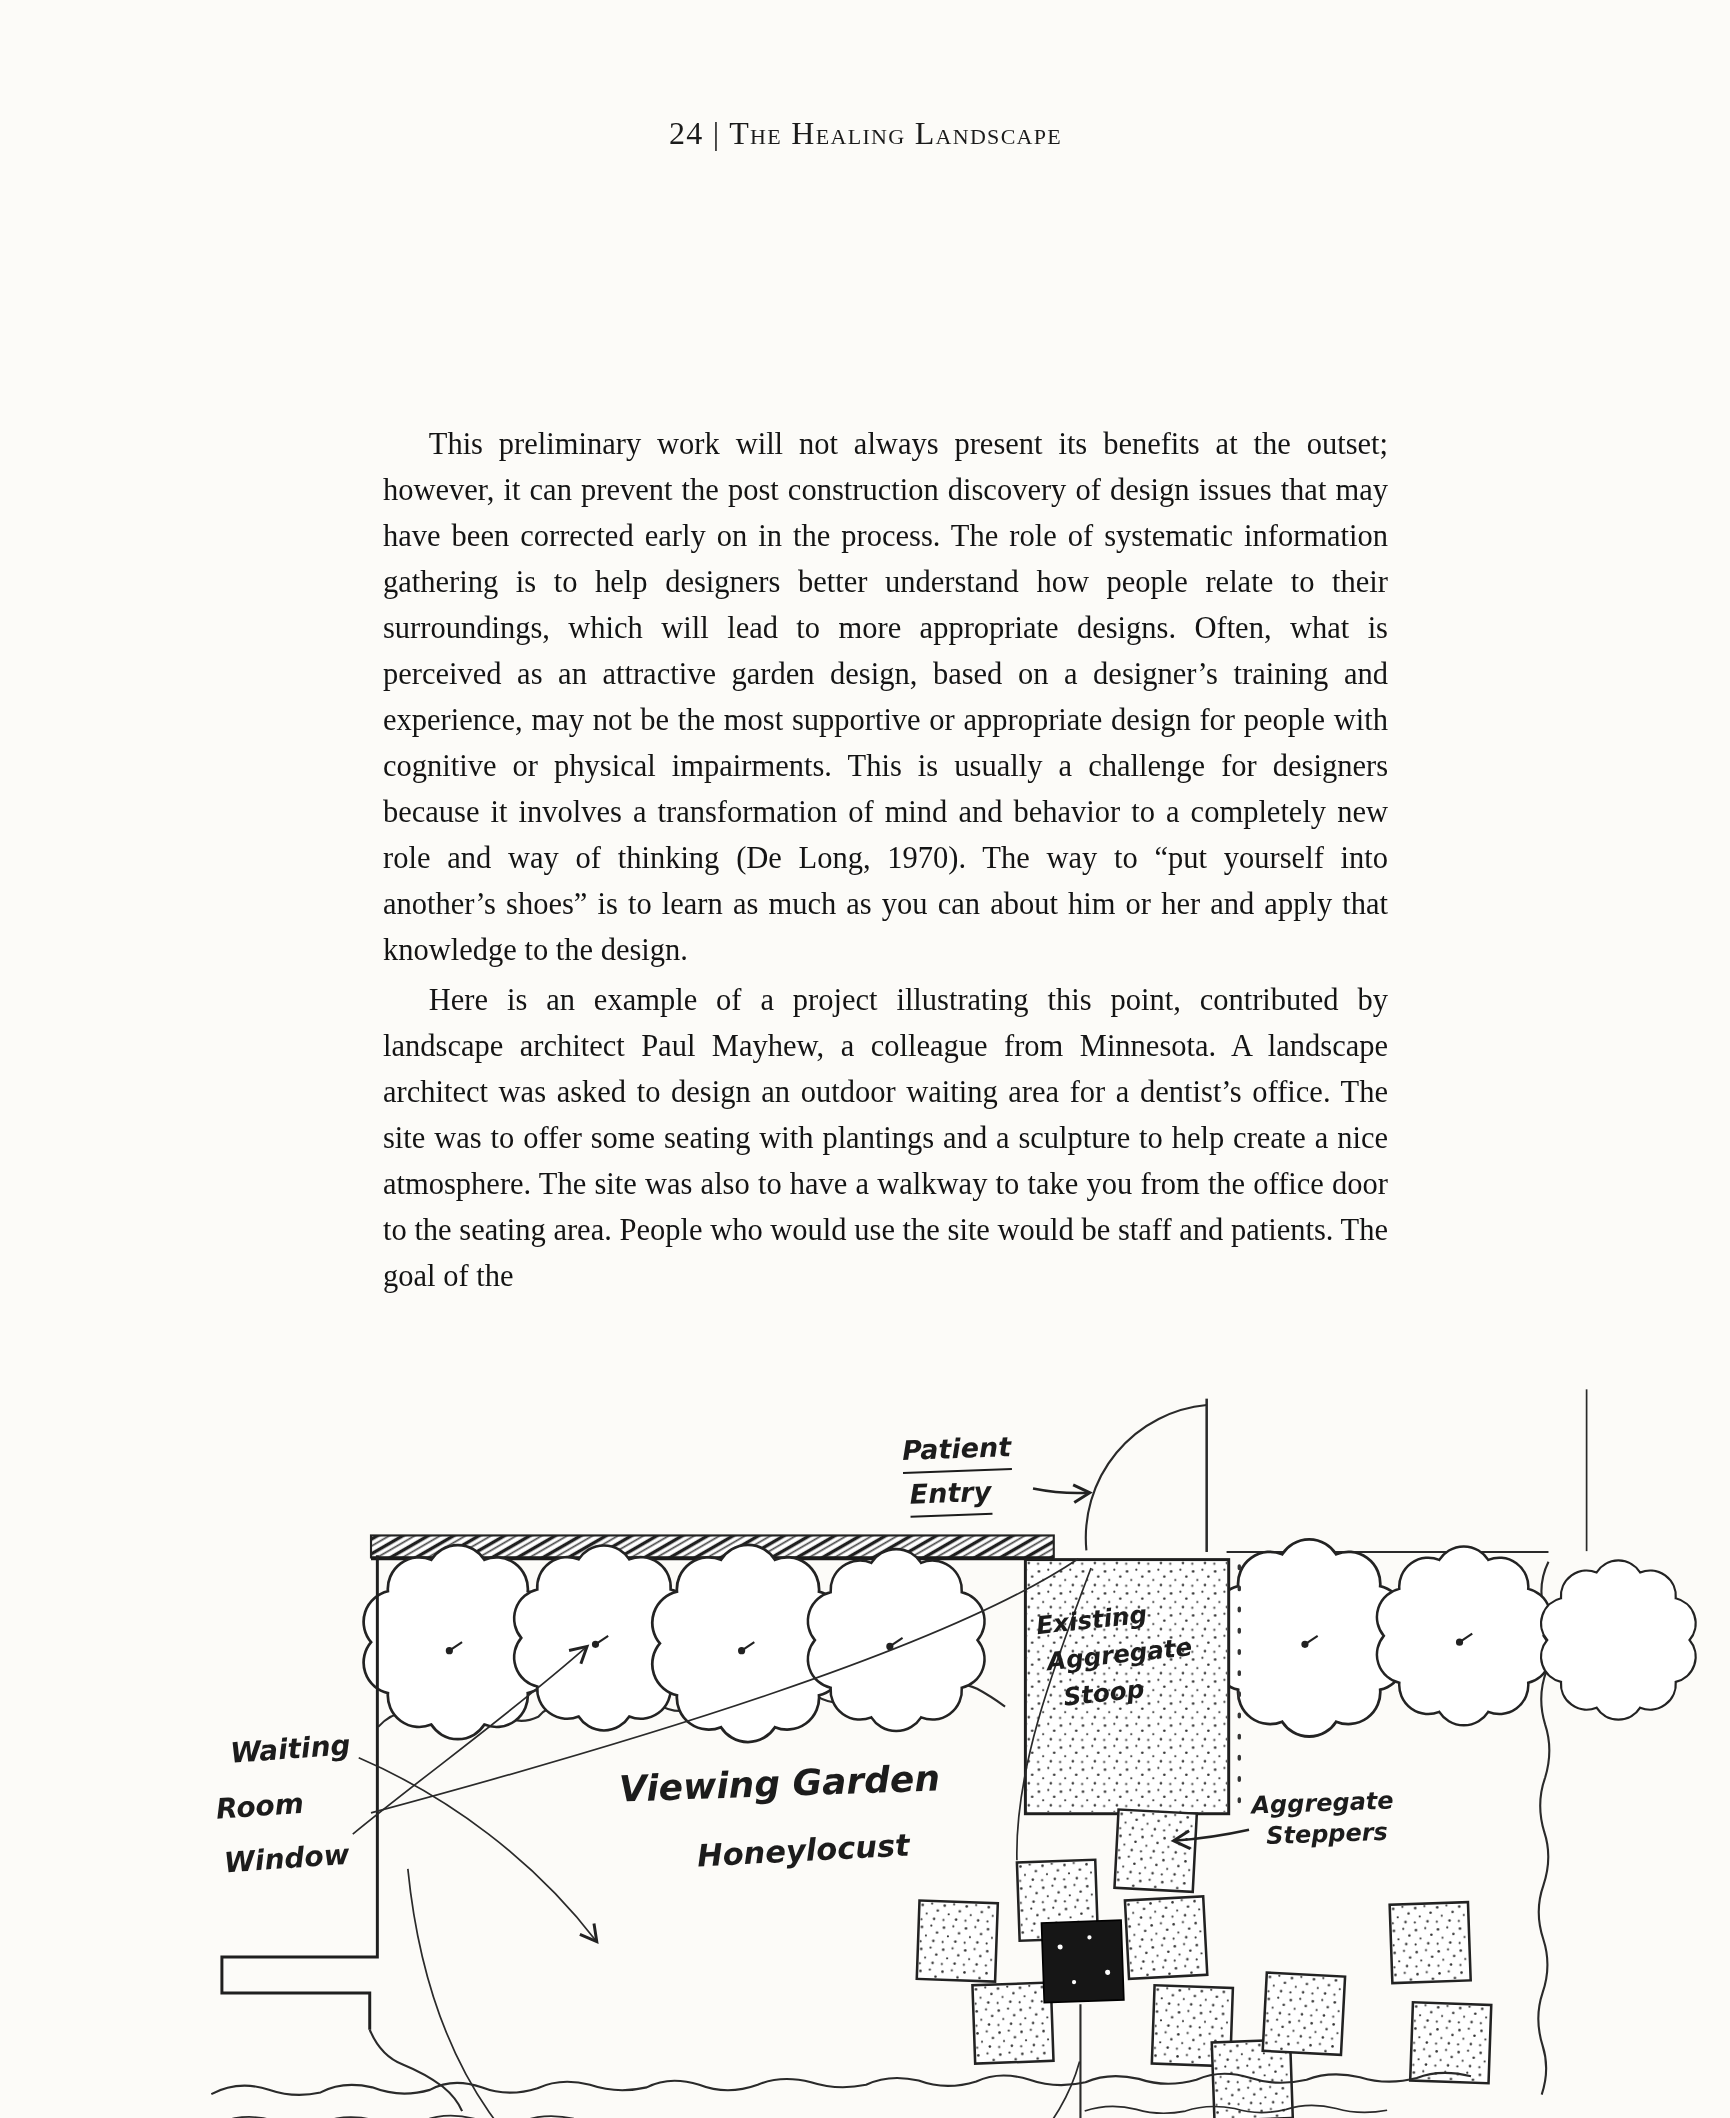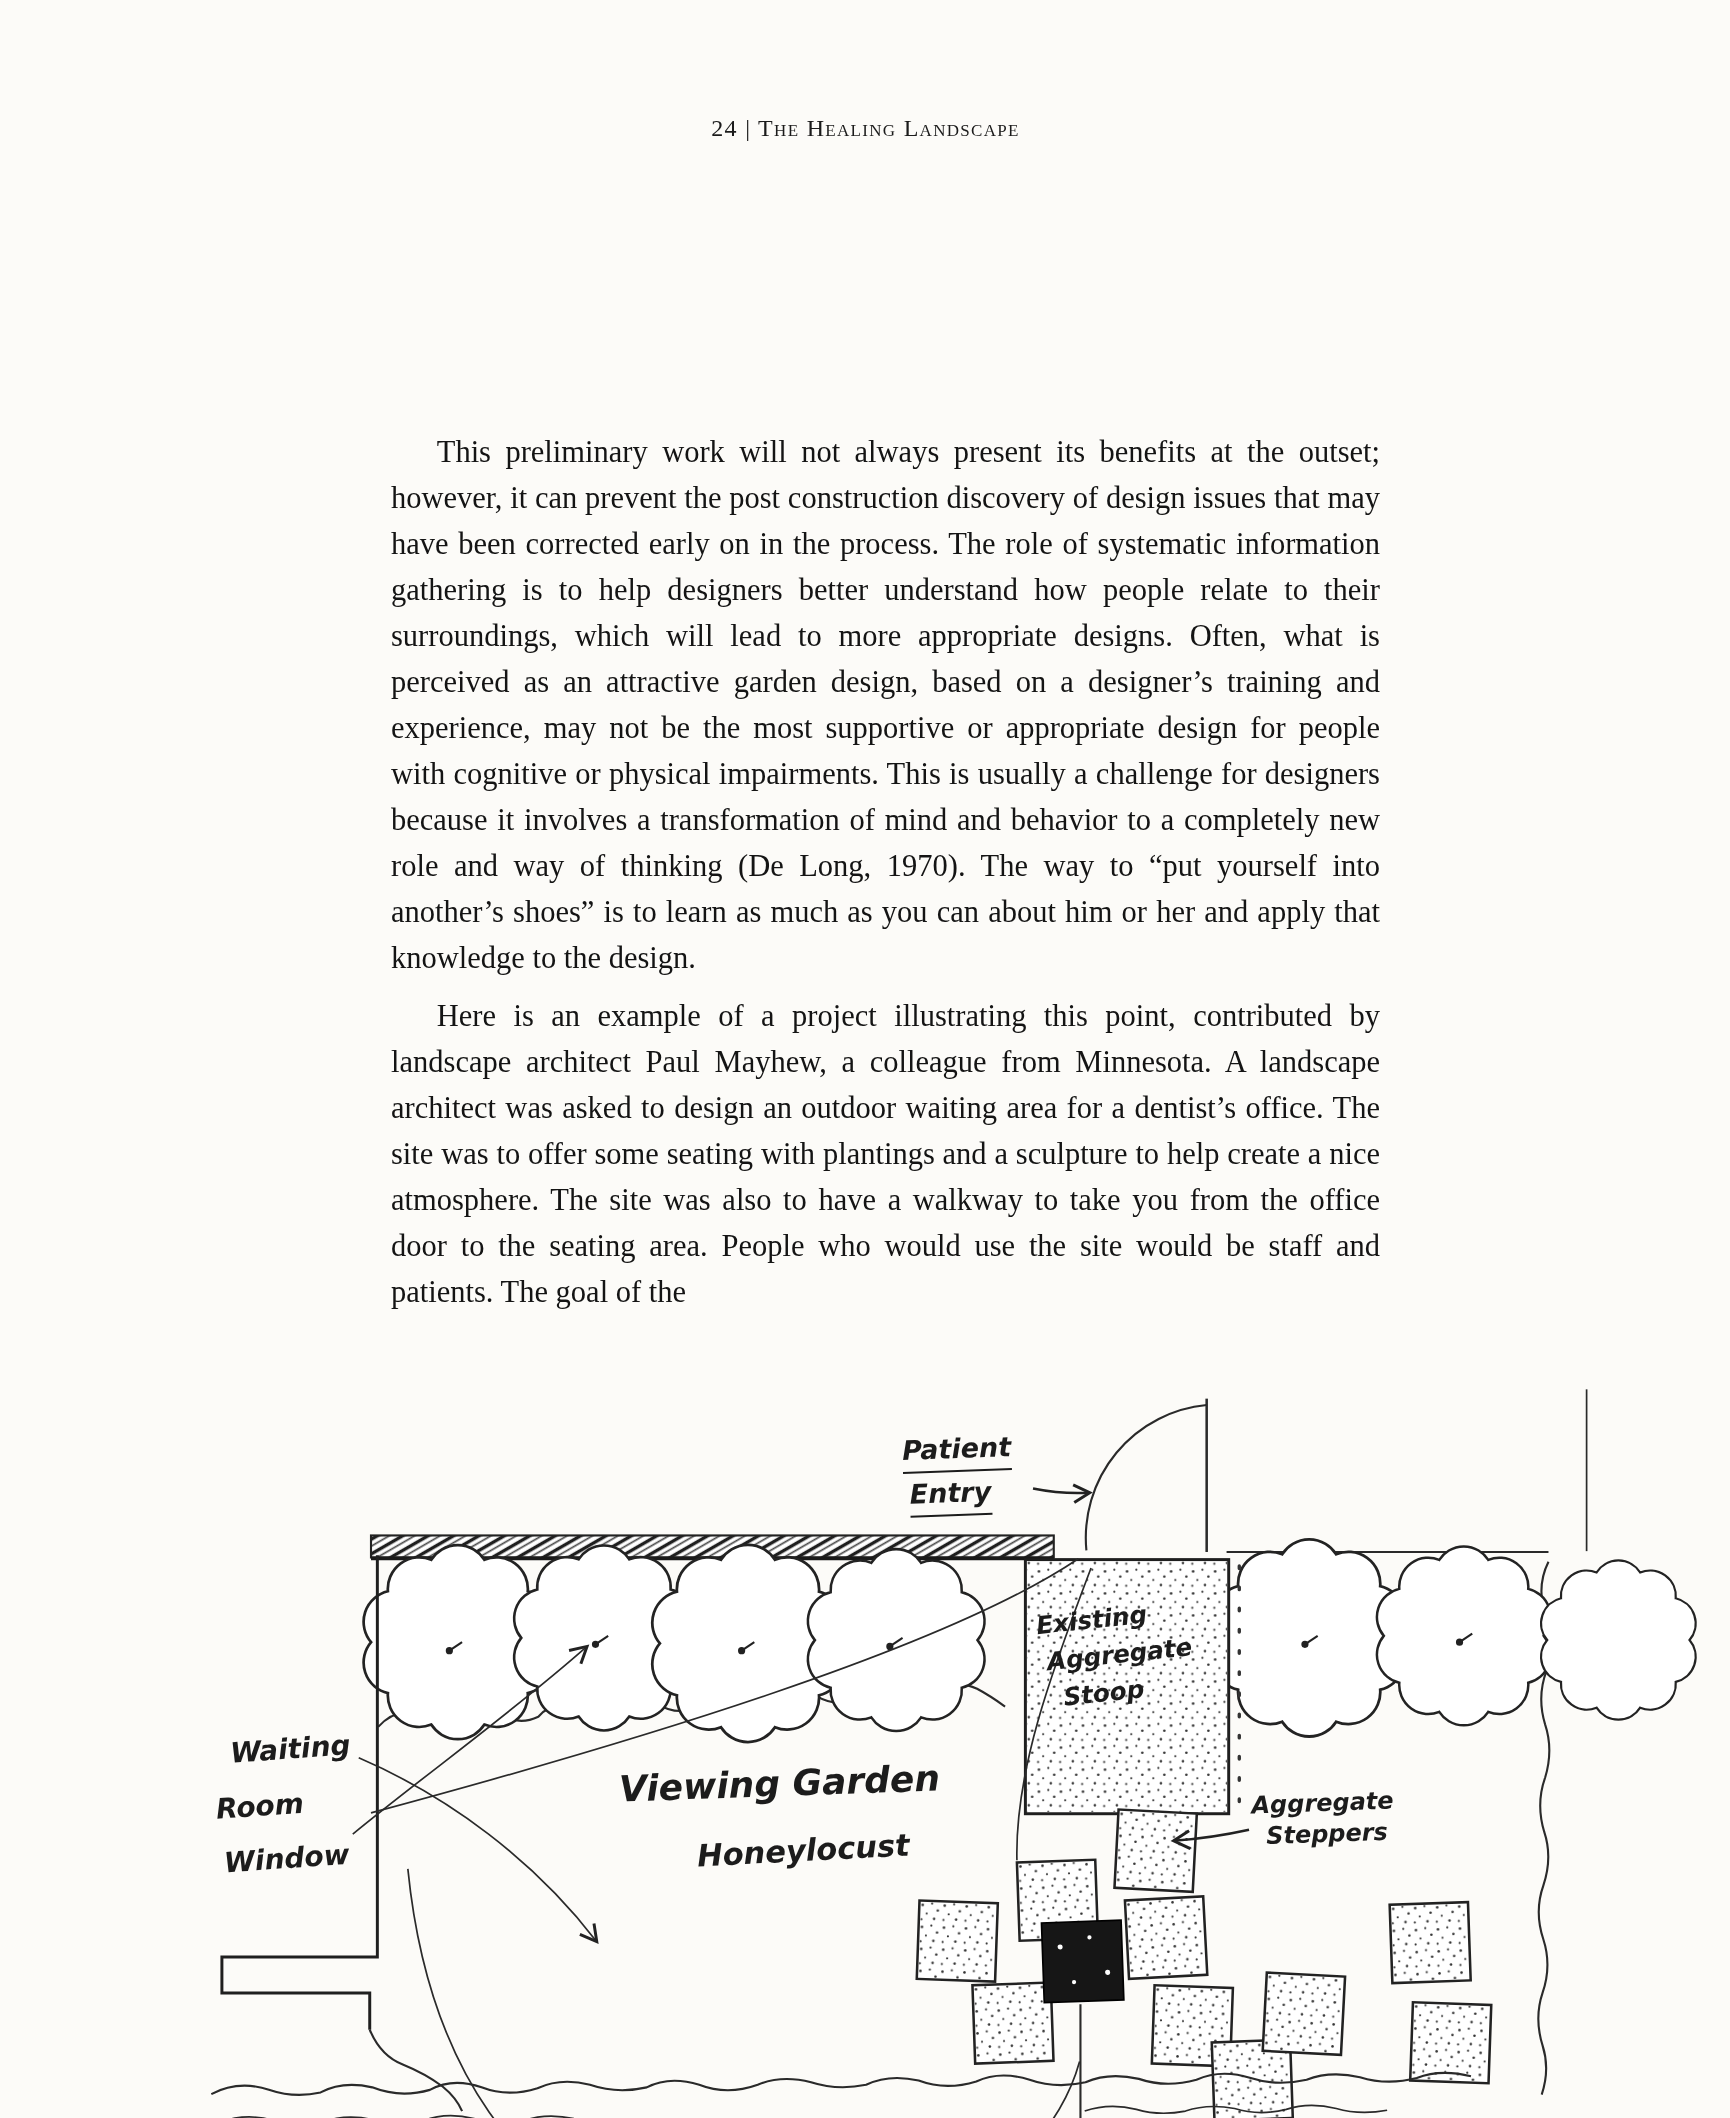--- a/index.html
+++ b/index.html
@@ -1,24 +1,24 @@
 <!DOCTYPE html>
 <html style="font-size:6.8px"><head>
 <meta charset="utf-8">
 <style>
   html,body{margin:0;padding:0;}
   body{background:#f3f2ee;font-family:"Liberation Serif",serif;}
   .page{position:relative;width:1731px;height:2538px;background:#fcfbf8;color:#161616;overflow:hidden;}
 
   .running-head{position:absolute;top:115px;left:0;width:100%;text-align:center;
-    font-size:24px;font-variant-caps:small-caps;letter-spacing:1.3px;color:#1b1b1b;}
+    font-size:32px;font-variant-caps:small-caps;letter-spacing:1.3px;color:#1b1b1b;}
 
   .text-block{position:absolute;left:379px;top:417px;width:1013px;
     font-size:30.5px;line-height:46px;text-align:justify;color:#141414;}
-  .text-block p{margin:12px;text-indent:1.5em;}
+  .text-block p{margin:4px;text-indent:1.5em;}
 
   .sketch{position:absolute;left:0;top:1369px;width:1731px;height:1025px;}
   .sketch svg{position:absolute;left:0;top:0;}
 
   .hw{position:absolute;font-family:"DejaVu Sans",sans-serif;font-style:italic;font-weight:bold;
       color:#1c1c1c;white-space:nowrap;}
   .hw .ln{display:table;}
   .hw .u{border-bottom:2.1px solid #1c1c1c;}
 </style>
 </head>

